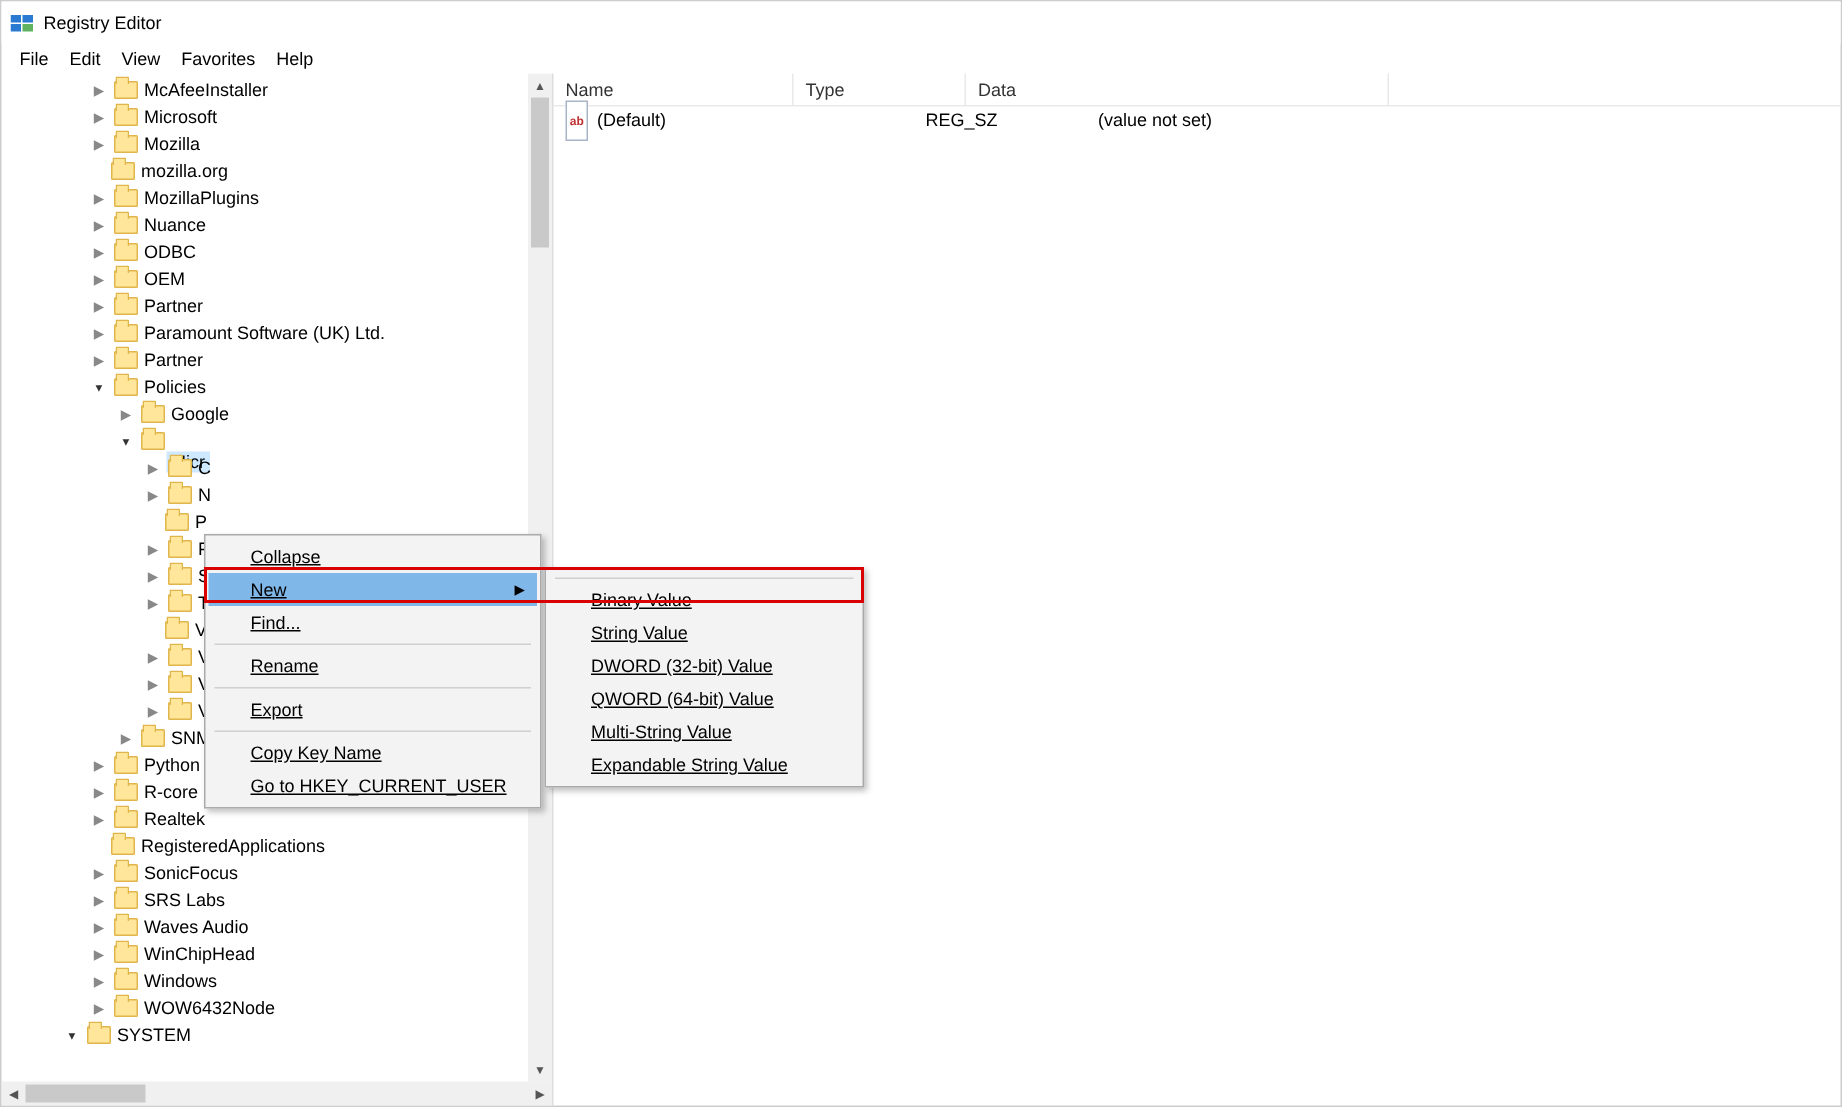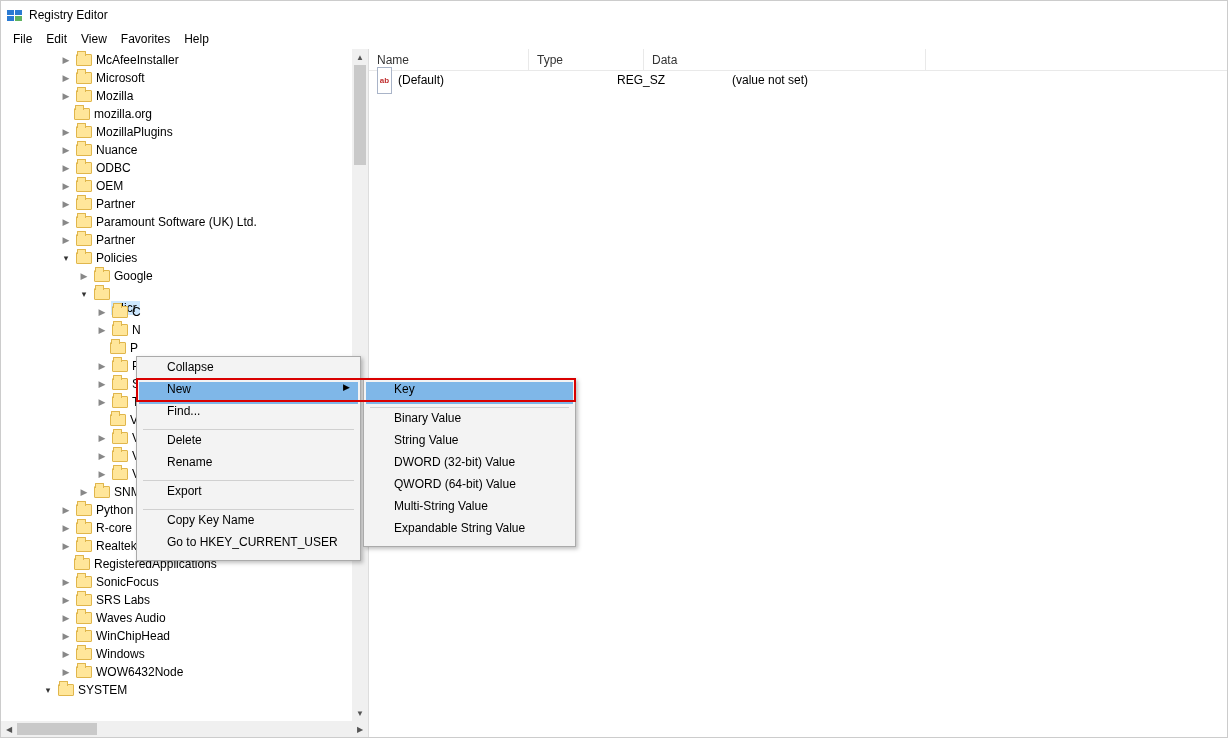--- a/index.html
+++ b/index.html
@@ -56,21 +56,21 @@
   .col.data { flex: 1; border-right: 1px solid #e9e9e9; max-width: 282px; }
   .vrow { display: flex; align-items: center; height: 18px; }
   .vcell { padding: 0 8px; }
   .vcell.name { width: 200px; display: flex; align-items: center; gap: 6px; }
   .vcell.type { width: 115px; margin-left: 40px; }
   .vcell.data { flex: 1; }
   .sz-icon { width: 15px; height: 27px; border: 1px solid #a9b4c8; background: #fff; display: inline-flex; align-items: center; justify-content: center; font-size: 8px; color: #c03030; font-weight: bold; }
 
   
   .ctx { position: absolute; background: #f3f3f3; border: 1px solid #aaa; box-shadow: 2px 2px 4px rgba(0,0,0,0.25); padding: 3px 2px; }
-  .ctx .row { display: flex; align-items: flex-start; height: 22px; padding: 0 34px 0 28px; cursor: pointer; position: relative; white-space: nowrap; }
+  .ctx .row { display: flex; align-items: center; height: 22px; padding: 0 34px 0 28px; cursor: pointer; position: relative; white-space: nowrap; text-decoration: underline; }
   .ctx .row .arrow-r { position: absolute; right: 8px; font-size: 9px; color: #000; }
   .ctx .sep { height: 1px; background: #d0d0d0; margin: 3px 4px; }
   .ctx .row.hl { background: #7fb7e8; }
 
   #ctx-main { left: 135px; top: 307px; width: 225px; }
   .hl-wrap1 { position: absolute; left: 135px; top: 329px; width: 440px; height: 24px; border: 2px solid #d90000; pointer-events: none; z-index: 50; }
   #ctx-sub { left: 362px; top: 329px; width: 213px; }
 
 </style>
 </head>
@@ -399,42 +399,36 @@
         </div>
         <div class="row hl">
           <span>New</span>
           <span class="arrow-r">▶</span>
         </div>
         <div class="row">
           <span>Find...</span>
         </div>
         <div class="sep"></div>
         <div class="row">
-          <span>Delete</span>
-        </div>
-        <div class="row">
           <span>Rename</span>
         </div>
         <div class="sep"></div>
         <div class="row">
           <span>Export</span>
         </div>
         <div class="sep"></div>
         <div class="row">
           <span>Copy Key Name</span>
         </div>
         <div class="row">
           <span>Go to HKEY_CURRENT_USER</span>
         </div>
       </div>
 
     <div id="ctx-sub" class="ctx">
-        <div class="row hl">
-          <span>Key</span>
-        </div>
         <div class="sep"></div>
         <div class="row">
           <span>Binary Value</span>
         </div>
         <div class="row">
           <span>String Value</span>
         </div>
         <div class="row">
           <span>DWORD (32-bit) Value</span>
         </div>

